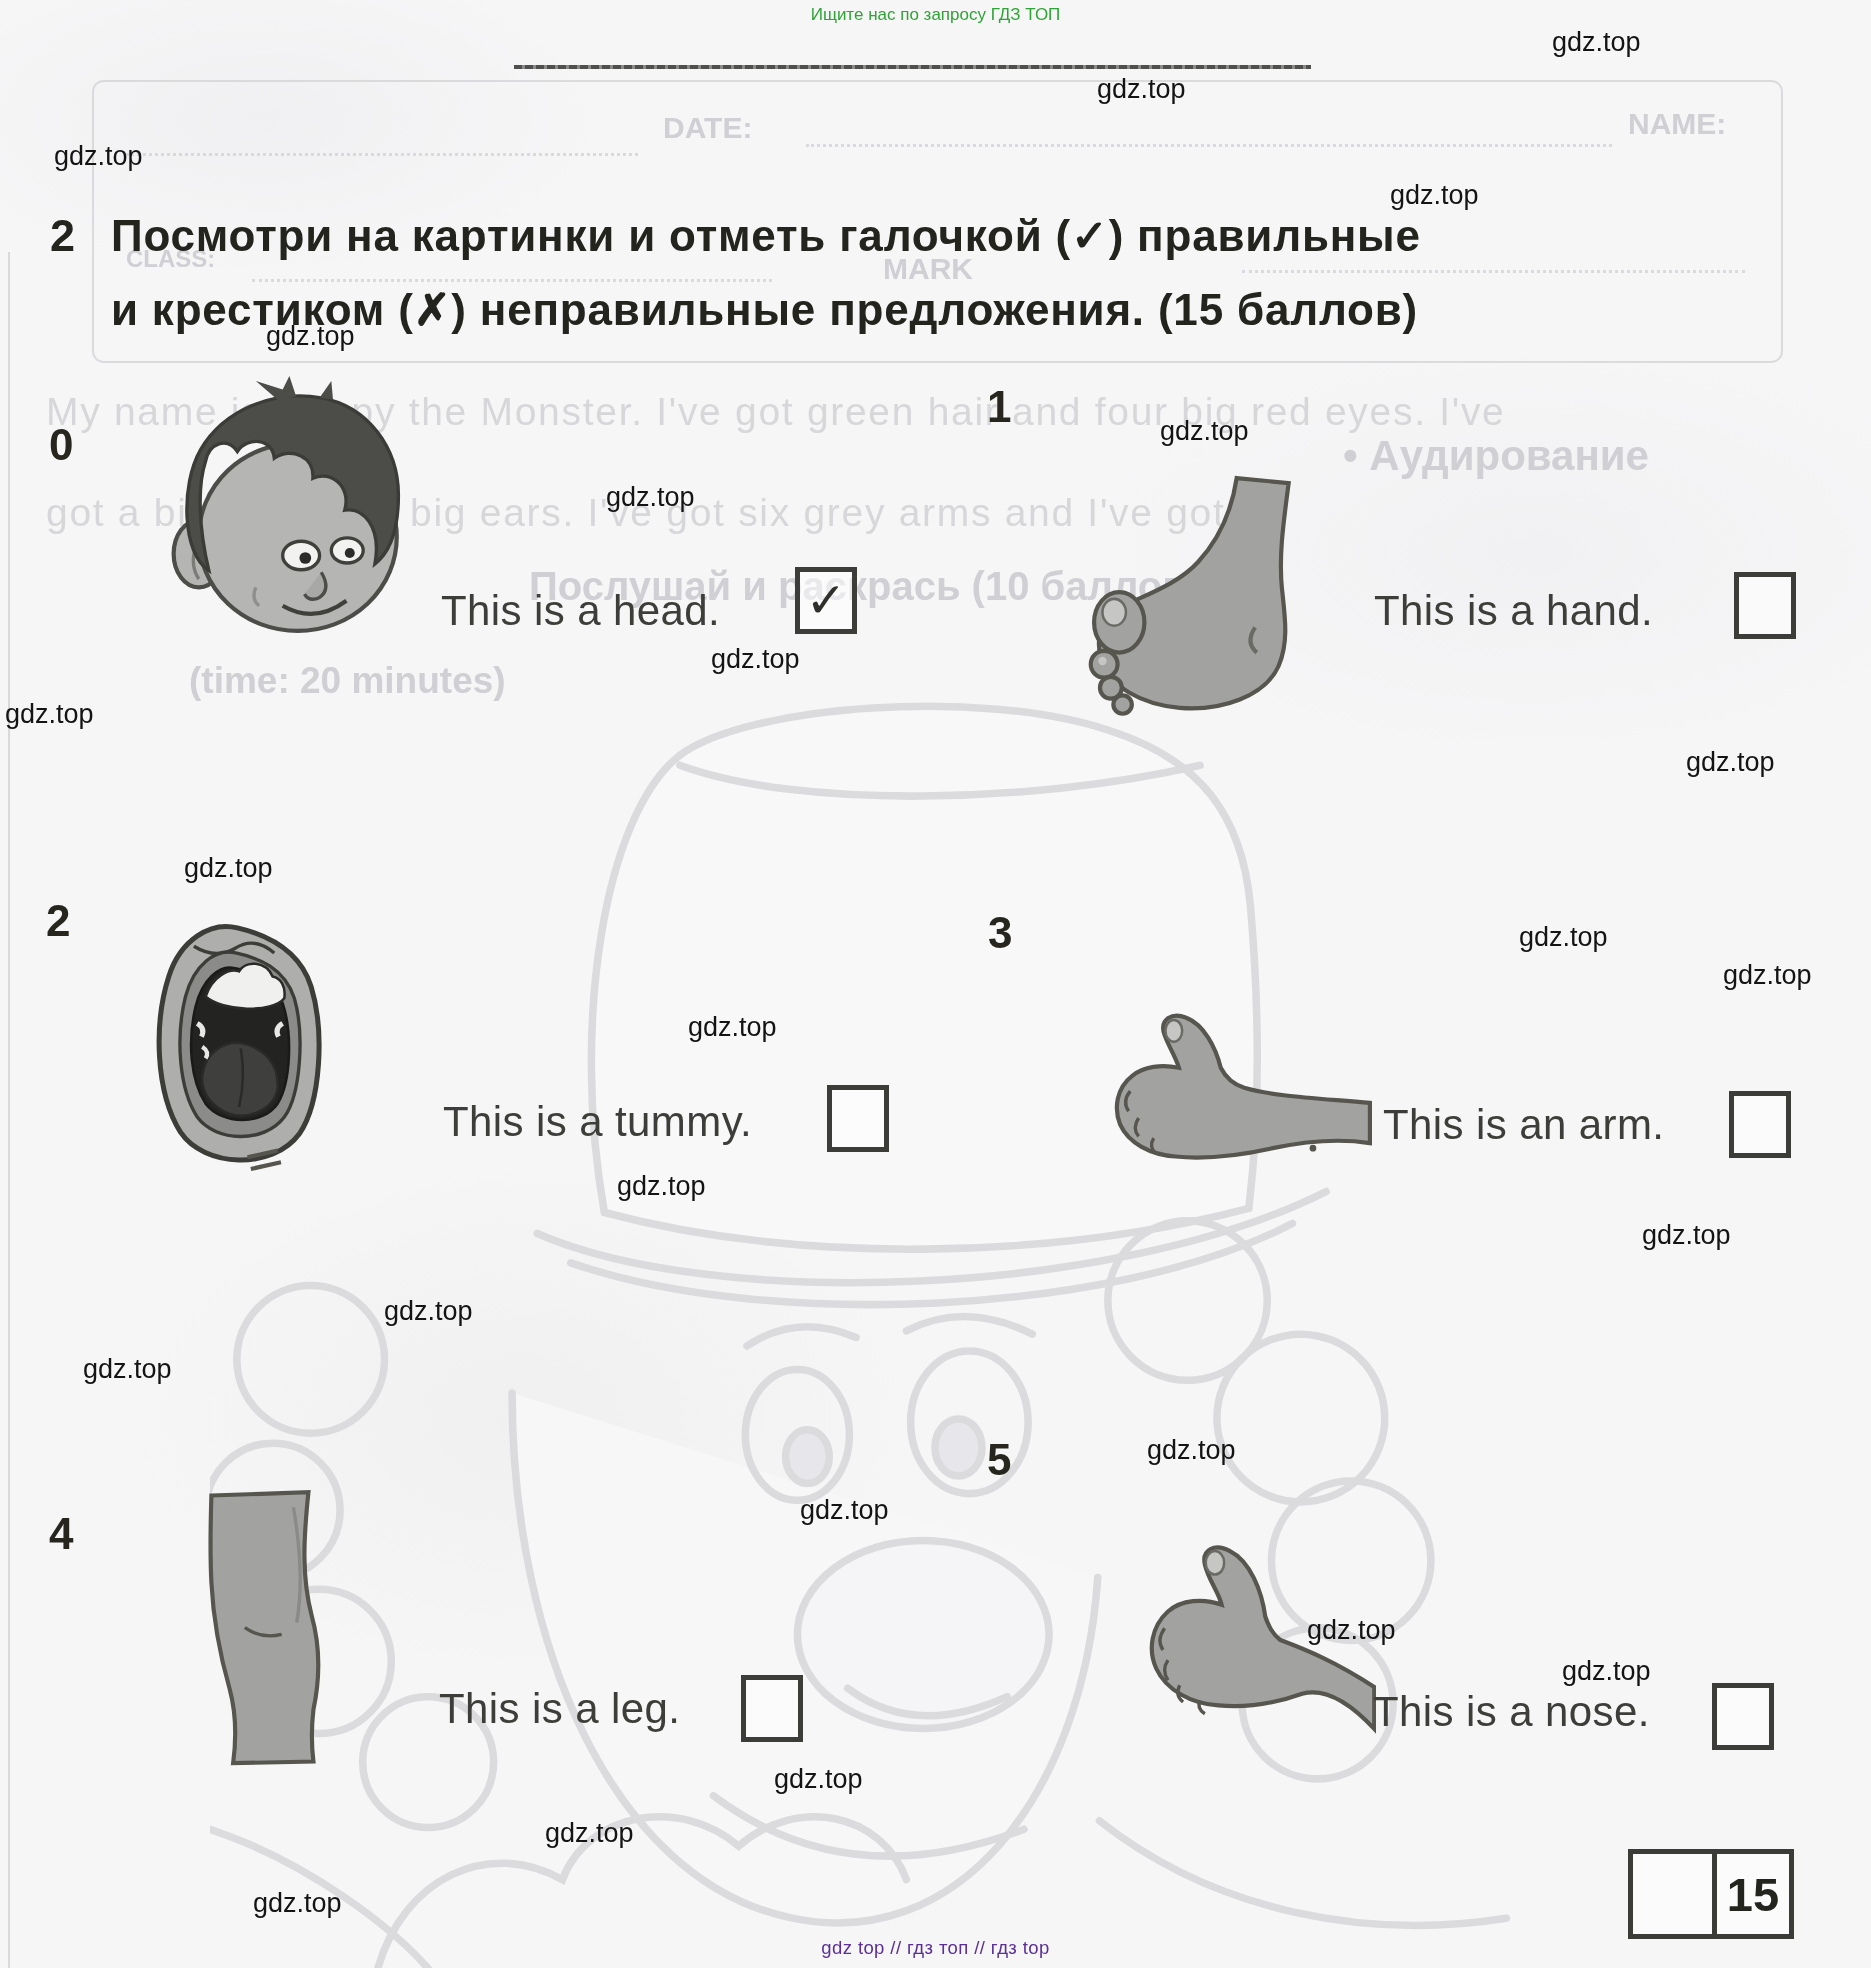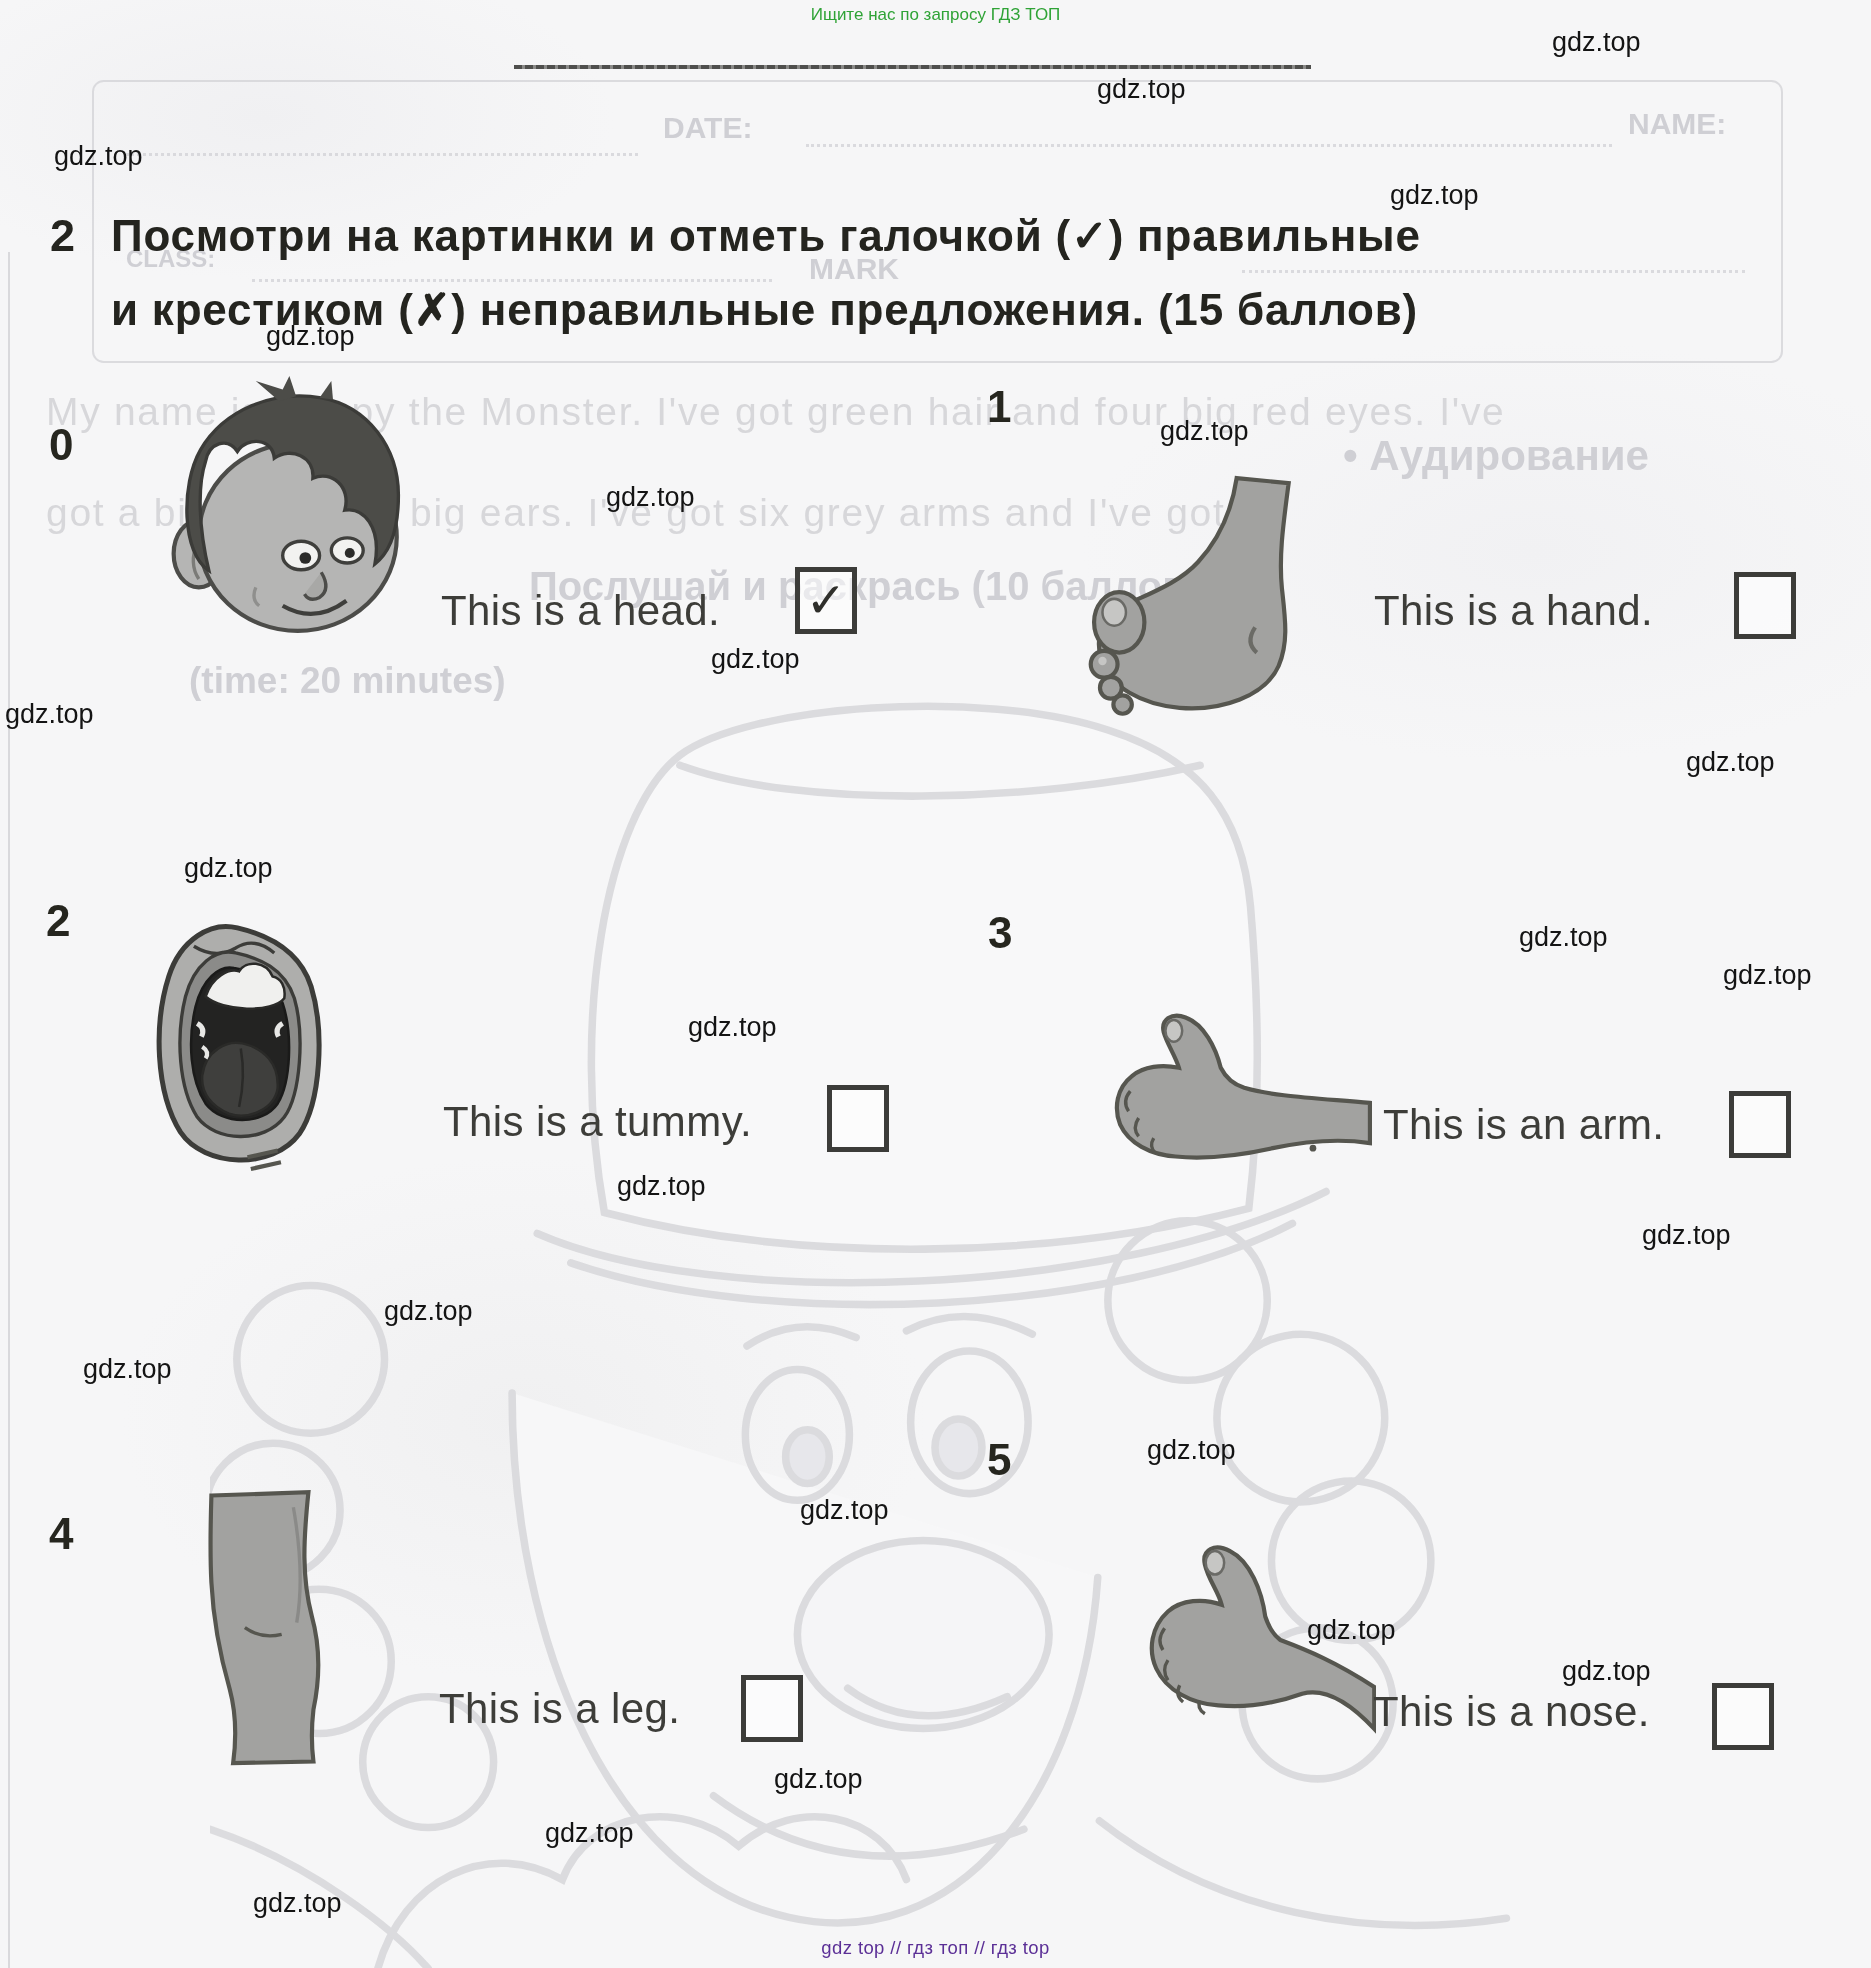--- a/index.html
+++ b/index.html
@@ -67,21 +67,21 @@
 
 <div class="page">
 
   <div class="edge-line"></div>
   <div class="ghost-box"></div>
   <div class="ghost bold" style="left:1628px;top:107px;font-size:30px;">NAME:</div>
   <div class="ghost bold" style="left:663px;top:111px;font-size:30px;">DATE:</div>
   <div class="ghost-dots" style="left:806px;top:144px;width:806px;"></div>
   <div class="ghost-dots" style="left:126px;top:153px;width:512px;"></div>
   <div class="ghost bold" style="left:126px;top:245px;font-size:24px;">CLASS:</div>
-  <div class="ghost bold" style="left:809px;top:252px;font-size:30px;text-align:right;">MARK</div>
+  <div class="ghost bold" style="left:883px;top:252px;font-size:30px;text-align:right;">MARK</div>
   <div class="ghost-dots" style="left:252px;top:279px;width:520px;"></div>
   <div class="ghost-dots" style="left:1242px;top:270px;width:503px;"></div>
   <div class="ghost bold" style="left:189px;top:660px;font-size:37px;">(time: 20 minutes)</div>
   <div class="ghost" style="left:46px;top:390px;font-size:39px;letter-spacing:1.7px;color:#d7d7da;">My name is Hoppy the Monster. I've got green hair and four big red eyes. I've</div>
   <div class="ghost" style="left:46px;top:491px;font-size:39px;letter-spacing:1.7px;color:#d7d7da;">got a big nose and big ears. I've got six grey arms and I've got...</div>
   <div class="ghost bold" style="left:1343px;top:432px;font-size:42px;">• Аудирование</div>
   <div class="ghost bold" style="left:529px;top:564px;font-size:40px;">Послушай и раскрась (10 баллов)</div>
 
   <svg class="clown" width="1309" height="1519" viewBox="0 0 1560 1810">
     <g fill="none" stroke="#d9d9dc" stroke-width="9" stroke-linecap="round" opacity="0.9">
@@ -197,20 +197,24 @@
     <path d="M358,180 C312,150 278,136 246,124 C238,118 232,108 228,96 C224,66 210,30 186,18 C168,8 152,16 156,34 C160,52 172,66 176,82 C154,74 128,76 112,90 C92,108 88,136 98,158 C110,184 140,200 172,202 C212,206 244,198 272,188 C302,180 332,202 358,230 L358,180 Z" fill="#a2a2a0" stroke="#56564f" stroke-width="5"></path>
     <ellipse cx="168" cy="32" rx="11" ry="14" fill="#c6c6c4" stroke="#6a6a66" stroke-width="3"></ellipse>
     <path d="M108,110 q-10,14 -2,26" stroke="#56564f" stroke-width="4" fill="none"></path>
     <path d="M112,148 q-8,12 0,24" stroke="#56564f" stroke-width="4" fill="none"></path>
     <path d="M126,178 q-6,12 4,20" stroke="#56564f" stroke-width="4" fill="none"></path>
     <path d="M150,196 q-4,10 6,16" stroke="#56564f" stroke-width="4" fill="none"></path>
   </svg>
   <div class="sentence" style="left:1373px;top:1688px;">This is a nose.</div>
   <div class="cb" style="left:1712px;top:1683px;"></div>
 
+  <div class="scorebox">
+    <div class="cell-left"></div>
+    <div class="cell-right">15</div>
+  </div>
 
   <div class="footer">gdz top  //  гдз топ  //  гдз top</div>
 
   <span class="wm" style="left:1552px;top:27px;">gdz.top</span>
   <span class="wm" style="left:1097px;top:74px;">gdz.top</span>
   <span class="wm" style="left:54px;top:141px;">gdz.top</span>
   <span class="wm" style="left:1390px;top:180px;">gdz.top</span>
   <span class="wm" style="left:266px;top:321px;">gdz.top</span>
   <span class="wm" style="left:1160px;top:416px;">gdz.top</span>
   <span class="wm" style="left:606px;top:482px;">gdz.top</span>

